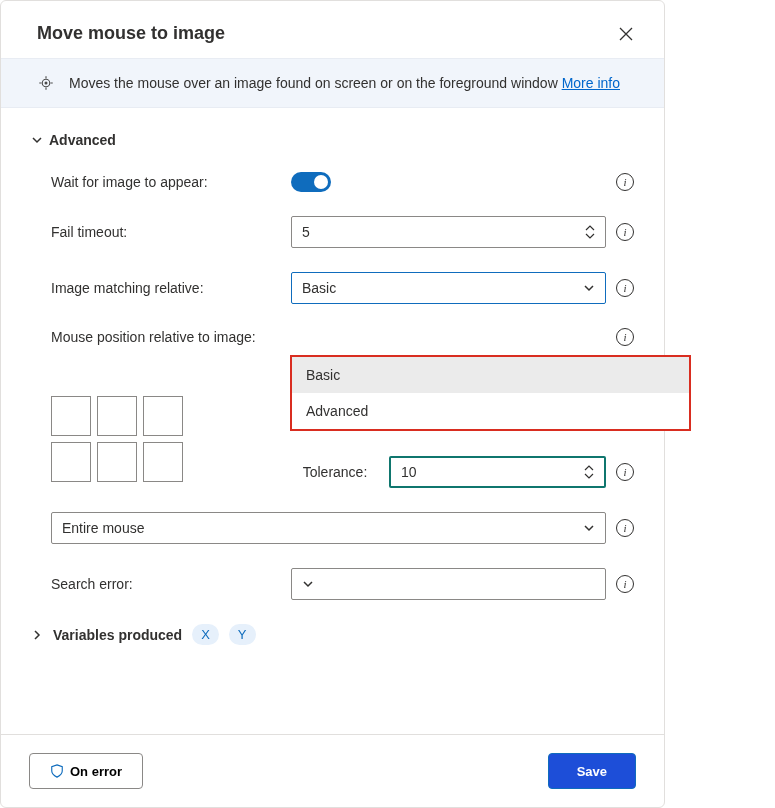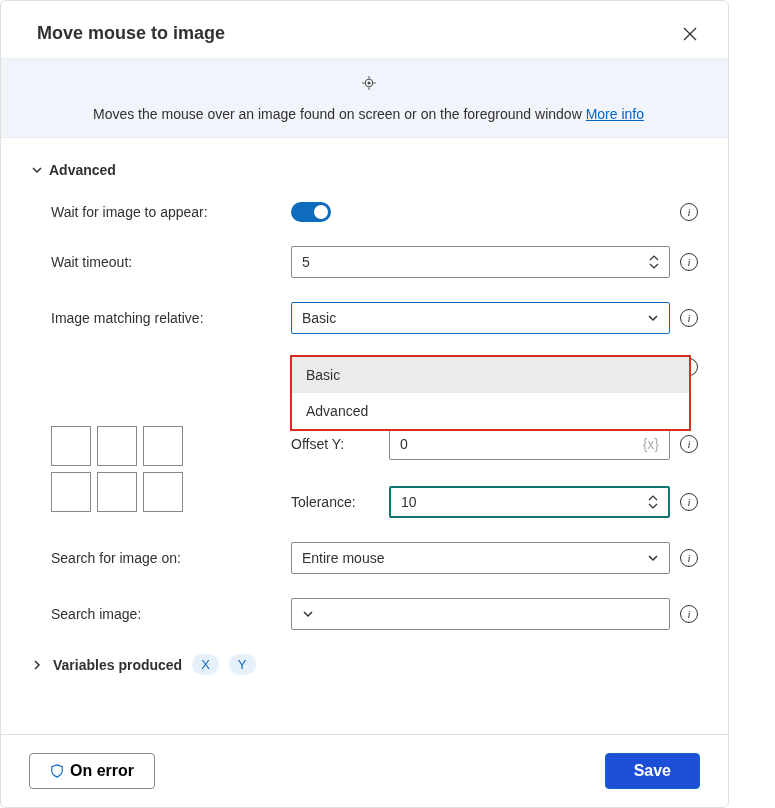--- a/index.html
+++ b/index.html
@@ -8,21 +8,21 @@
       font-size: 14px;
       color: #323130;
       background: #fff;
       width: 775px;
       height: 808px;
       position: relative;
     }
     .dialog {
       border: 1px solid #e1dfdd;
       border-radius: 6px;
-      width: 729px;
+      width: 665px;
       height: 808px;
       display: flex;
       flex-direction: column;
       overflow: hidden;
     }
     .header {
       display: flex;
       justify-content: space-between;
       align-items: center;
       padding: 22px 28px 14px 36px;
@@ -34,21 +34,20 @@
       cursor: pointer;
     }
     .info-banner {
       background: #f1f5fb;
       padding: 15px 28px 15px 36px;
       display: flex;
       align-items: center;
       gap: 14px;
       border-top: 1px solid #e8ecf3;
       border-bottom: 1px solid #e8ecf3;
-      flex-direction: column;
     }
     .banner-icon { width: 18px; height: 18px; color: #4b4b4b; flex-shrink: 0; }
     .info-text { color: #323130; }
     .more-info { color: #0066cc; text-decoration: underline; cursor: pointer; }
     .body {
       flex: 1;
       padding: 24px 0 0 0;
       overflow: auto;
     }
     .section-toggle {
@@ -165,21 +164,21 @@
     }
     .offset-stack {
       flex: 1;
       display: flex; flex-direction: column;
       gap: 26px;
       margin-top: 52px;
     }
     .offset-row {
       display: flex; align-items: center; gap: 10px;
     }
-    .offset-label { width: 88px; text-align: left; }
+    .offset-label { width: 88px; text-align: center; }
     .offset-input {
       flex: 1; border: 1px solid #8a8886; border-radius: 2px;
       height: 32px; padding: 0 10px;
       display: flex; align-items: center; justify-content: space-between;
     }
     .offset-input.highlighted { border: 2px solid #0f766e; }
     .placeholder-x { color: #b0b0b0; }
     .vars-toggle {
       display: flex; align-items: center; gap: 10px;
       padding: 0 0 0 30px;
@@ -199,21 +198,21 @@
       border-top: 1px solid #e1dfdd;
       padding: 18px 28px;
       display: flex;
       justify-content: space-between;
       align-items: center;
     }
     .btn {
       height: 36px;
       padding: 0 20px;
       border-radius: 4px;
-      font-size: 16px;
+      font-size: 13px;
       font-weight: 600;
       cursor: pointer;
       border: 1px solid #8a8886;
       background: #fff;
       display: flex; align-items: center; gap: 6px;
     }
     .btn-primary { background: #1d4ed8; color: #fff; border-color: #0f6cbd; padding: 0 28px; }
     .btn-group { display: flex; gap: 14px; }
     .shield-icon { width: 14px; height: 14px; }
   </style>
@@ -255,21 +254,21 @@
       <div class="row-label">Wait for image to appear:</div>
       <div class="row-control">
         <div style="flex:1; display:flex; align-items:center;">
           <div class="toggle"></div>
         </div>
         <div class="info-circle">i</div>
       </div>
     </div>
 
     <div class="row">
-      <div class="row-label">Wait timeout:</div>
+      <div class="row-label">Fail timeout:</div>
       <div class="row-control">
         <div class="number-input">
           <span>5</span>
           <div class="spinner">
             <svg viewBox="0 0 10 6">
                 <path d="M1 5 L5 1 L9 5" stroke="#323130" stroke-width="1.2" fill="none"></path>
               </svg>
             <svg viewBox="0 0 10 6">
                 <path d="M1 1 L5 5 L9 1" stroke="#323130" stroke-width="1.2" fill="none"></path>
               </svg>
@@ -286,20 +285,21 @@
           <span>Basic</span>
           <svg class="chevron" viewBox="0 0 12 12">
               <path d="M2 4 L6 8 L10 4" stroke="#323130" stroke-width="1.5" fill="none"></path>
             </svg>
         </div>
         <div class="info-circle">i</div>
       </div>
     </div>
 
     <div class="row" style="margin-bottom:0;">
+      <div class="row-label">Mouse position relative to image:</div>
       <div class="row-control">
         <div style="flex:1;"></div>
         <div class="info-circle">i</div>
       </div>
     </div>
 
     <div class="pos-grid-area">
       <div class="grid-wrap">
         <div class="pos-grid">
           <div class="pos-cell"></div>
@@ -331,34 +331,33 @@
                   <path d="M1 1 L5 5 L9 1" stroke="#323130" stroke-width="1.2" fill="none"></path>
                 </svg>
             </div>
           </div>
           <div class="info-circle">i</div>
         </div>
       </div>
     </div>
 
     <div class="row">
-      <div class="row-label">Search for image on:</div>
       <div class="row-control">
         <div class="select-input">
           <span>Entire mouse</span>
           <svg class="chevron" viewBox="0 0 12 12">
               <path d="M2 4 L6 8 L10 4" stroke="#323130" stroke-width="1.5" fill="none"></path>
             </svg>
         </div>
         <div class="info-circle">i</div>
       </div>
     </div>
 
     <div class="row">
-      <div class="row-label">Search image:</div>
+      <div class="row-label">Search error:</div>
       <div class="row-control">
         <div class="select-input">
           <svg class="chevron" viewBox="0 0 12 12">
               <path d="M2 4 L6 8 L10 4" stroke="#323130" stroke-width="1.5" fill="none"></path>
             </svg>
         </div>
         <div class="info-circle">i</div>
       </div>
     </div>
 

